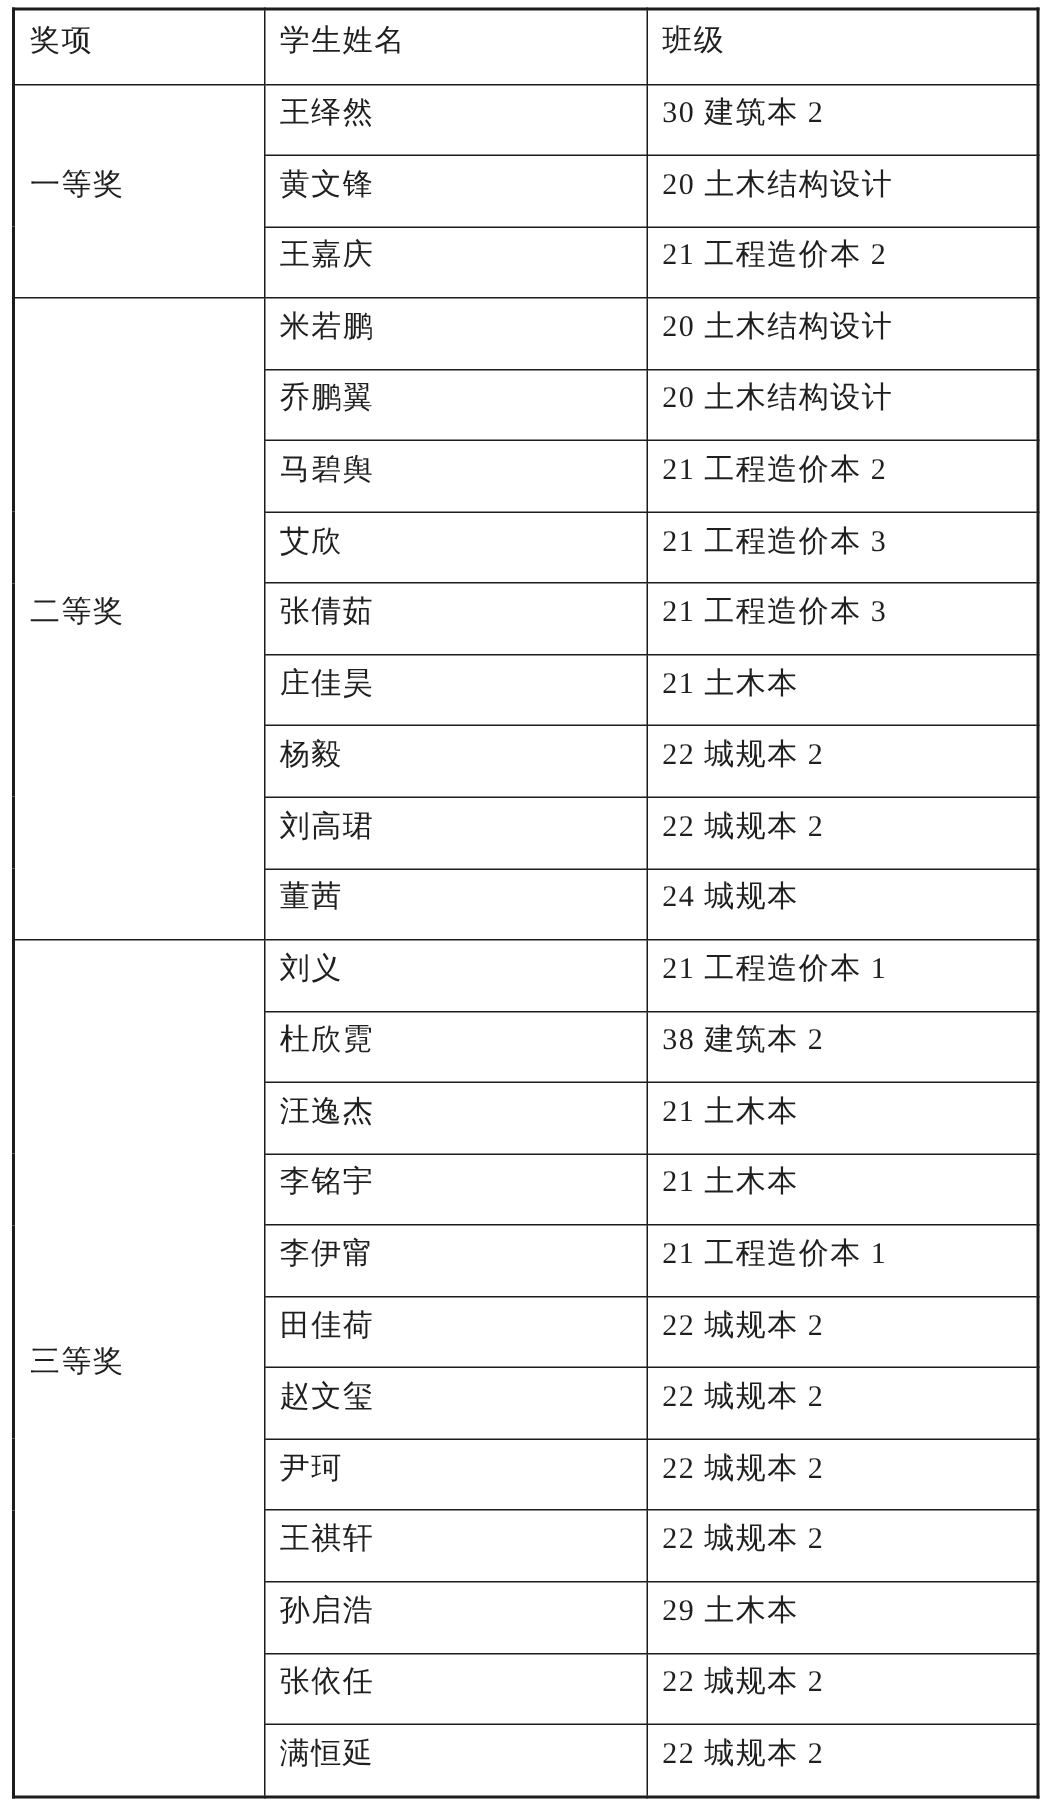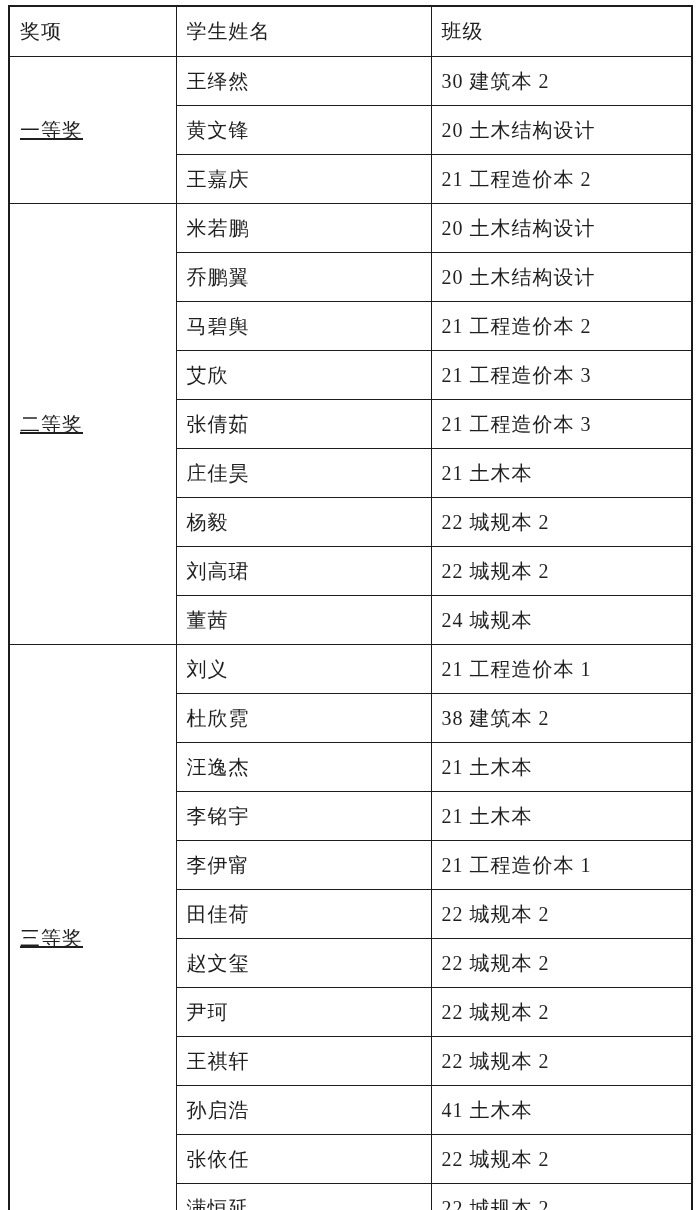--- a/index.html
+++ b/index.html
@@ -32,37 +32,36 @@
     border: 2px solid #1c1c1c;
     background: #ffffff;
   }
   table.awards th,
   table.awards td {
     border: 1px solid #1c1c1c;
     font-size: 20px;
     font-weight: normal;
     text-align: left;
     vertical-align: middle;
-    padding: 11px 4px 10px 10px;
+    padding: 0 4px 10px 10px;
     letter-spacing: 1px;
     overflow: hidden;
     white-space: nowrap;
   }
   table.awards thead tr {
     height: 50px;
   }
   th.center-head {
     text-align: center;
     padding-left: 0;
     padding-right: 72px;
   }
   td.award-cell {
     vertical-align: middle;
     padding-bottom: 6px;
-    text-decoration: underline;
   }
 </style>
 </head>
 <body>
 
 <div class="page">
   <table class="awards">
     <colgroup>
       <col style="width:167px">
       <col style="width:255px">
@@ -158,21 +157,21 @@
         <tr>
           <td>尹珂</td>
           <td>22 城规本 2</td>
         </tr>
         <tr>
           <td>王祺轩</td>
           <td>22 城规本 2</td>
         </tr>
         <tr>
           <td>孙启浩</td>
-          <td>41 土木本</td>
+          <td>29 土木本</td>
         </tr>
         <tr>
           <td>张依任</td>
           <td>22 城规本 2</td>
         </tr>
         <tr>
           <td>满恒延</td>
           <td>22 城规本 2</td>
         </tr>
       </tbody>

